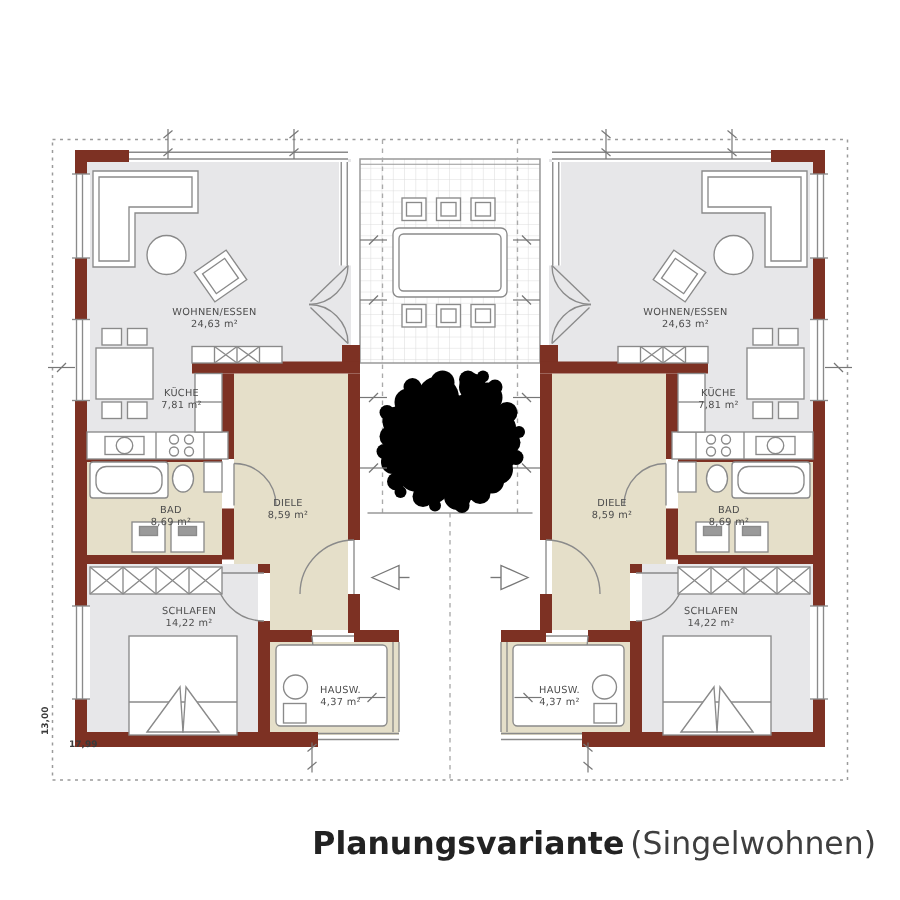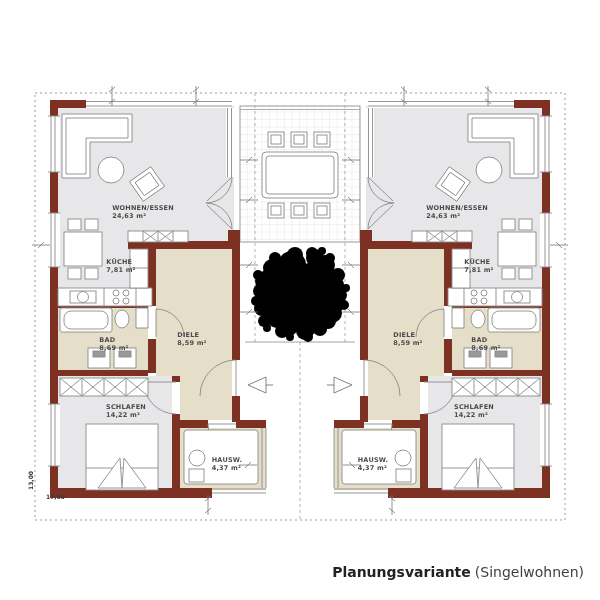--- a/index.html
+++ b/index.html
@@ -1,24 +1,24 @@
 <!DOCTYPE html>
 <html><head>
 <meta charset="utf-8">
 <style>
   html,body{margin:0;padding:0;background:#fff;}
   .page{position:relative;width:600px;height:600px;background:#ffffff;overflow:hidden;
         font-family:"DejaVu Sans",sans-serif;}
   .plan-svg{position:absolute;left:0;top:0;}
   .rlabel{position:absolute;transform:translate(-50%,-50%);
-          font-size:6.5px;font-weight:bold;color:#4c4c4c;
+          font-size:6.5px;font-weight:normal;color:#4c4c4c;text-align:center;
           line-height:8px;letter-spacing:.2px;white-space:nowrap;}
   .dim{position:absolute;font-size:6px;font-weight:bold;color:#3a3a3a;white-space:nowrap;}
   .dim-v{transform:rotate(-90deg);transform-origin:left top;}
-  .caption{position:absolute;top:564px;right:16px;font-size:14px;color:#2f2f2f;white-space:nowrap;}
+  .caption{position:absolute;top:550px;right:16px;font-size:21px;color:#2f2f2f;white-space:nowrap;}
   .caption .cap-b{font-weight:bold;color:#222;}
   .caption .cap-n{font-weight:normal;color:#3f3f3f;margin-left:4px;}
 </style>
 </head>
 <body>
 
 <div class="page">
 
   <svg class="plan-svg" width="600" height="600" viewBox="0 0 600 600">
     <defs>

